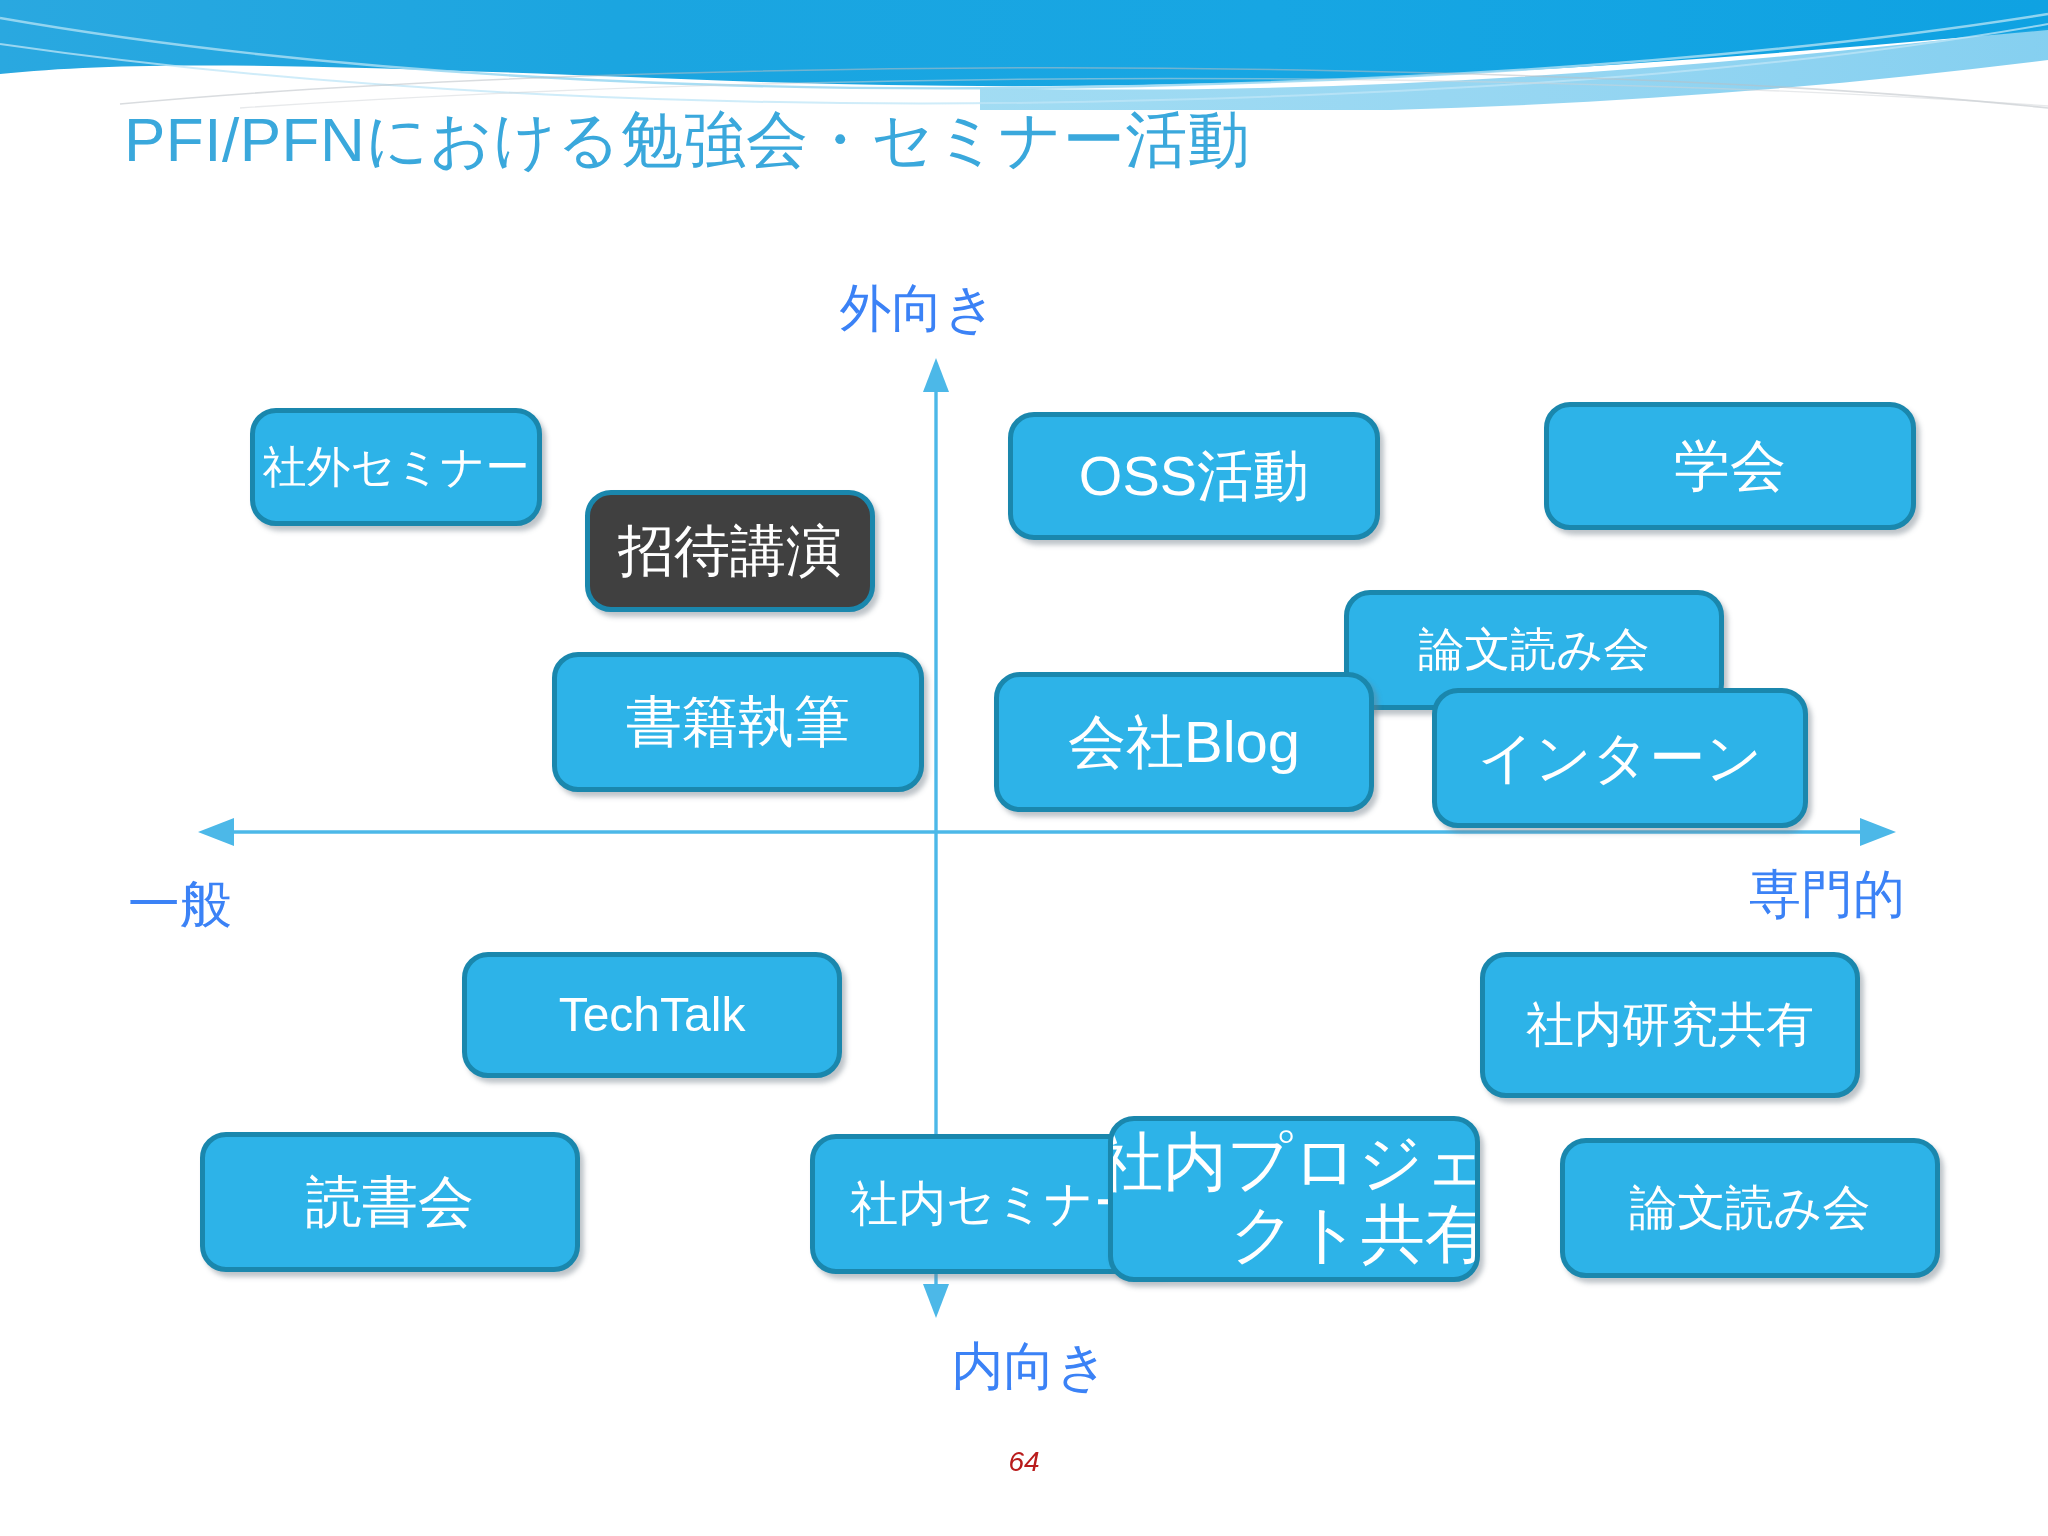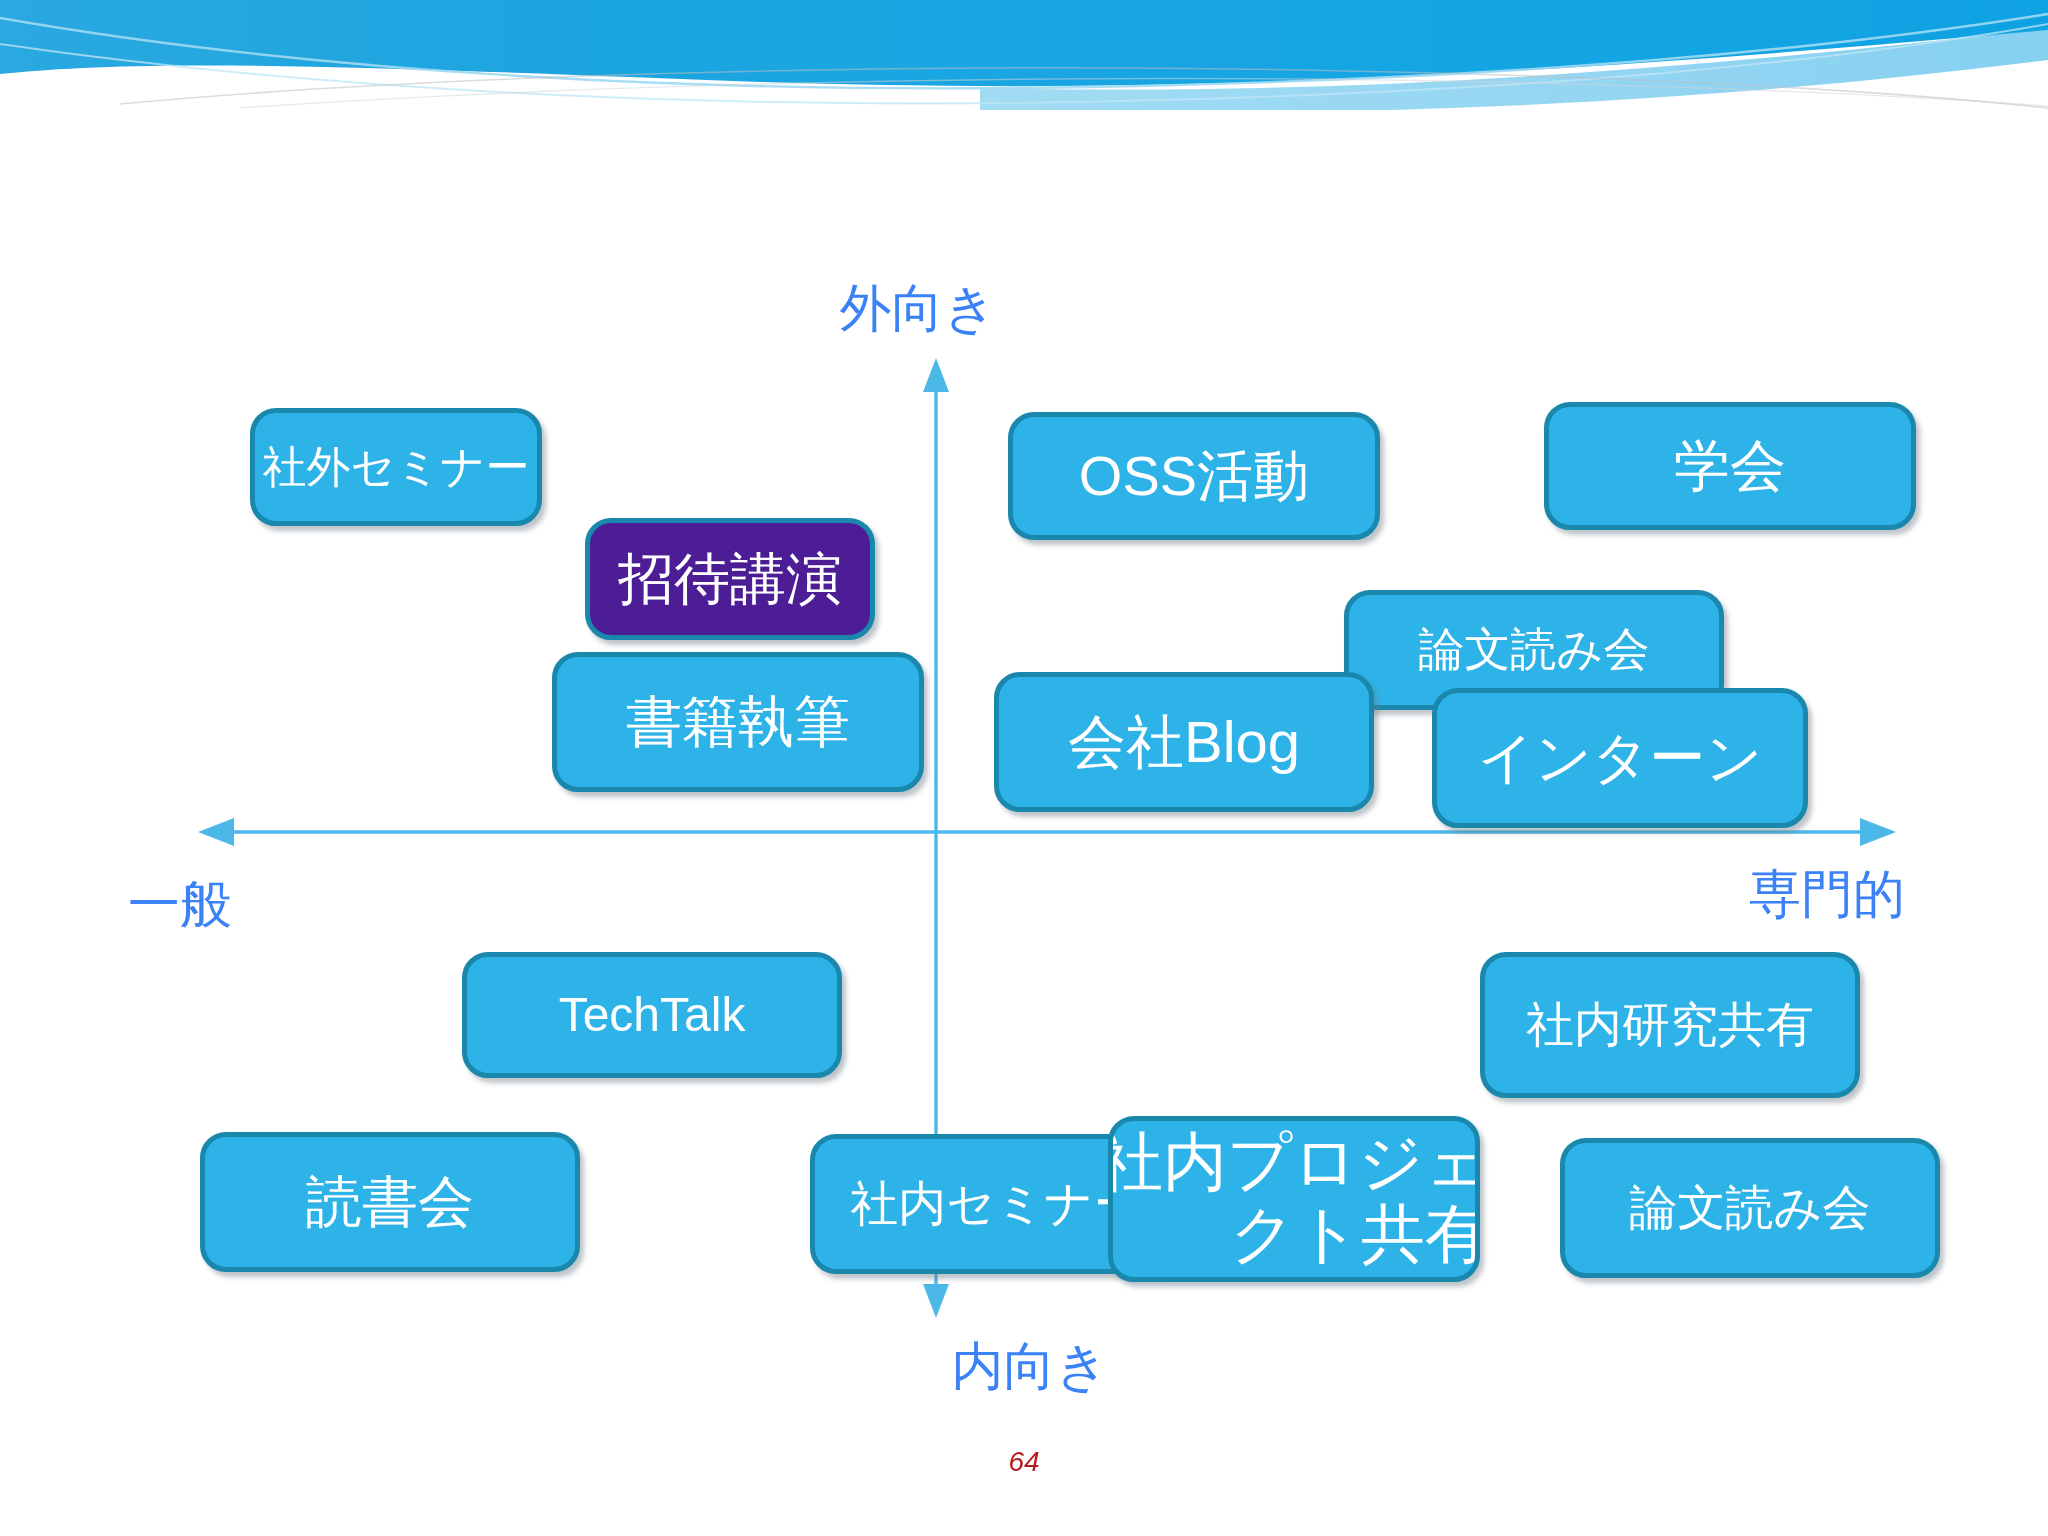--- a/index.html
+++ b/index.html
@@ -114,40 +114,41 @@
 
     <path d="M980,88 C1320,96 1660,74 2048,28 L2048,60 C1700,104 1340,120 980,110 Z" fill="url(#waveGrad2)" opacity="0.55"></path>
 
     <path d="M0,18 C320,74 720,96 1140,86 C1520,77 1810,52 2048,14" fill="none" stroke="#9fd9f2" stroke-width="2.4" opacity="0.9"></path>
     <path d="M0,44 C330,92 740,112 1160,100 C1540,90 1820,64 2048,24" fill="none" stroke="#bfe6f7" stroke-width="2" opacity="0.75"></path>
 
     <path d="M120,104 C420,76 880,62 1300,70 C1620,76 1860,88 2048,108" fill="none" stroke="#b9bfc4" stroke-width="1.6" opacity="0.55"></path>
     <path d="M240,108 C560,86 980,74 1380,80 C1660,84 1880,94 2048,106" fill="none" stroke="#cfd4d8" stroke-width="1.4" opacity="0.5"></path>
   </svg>
 
+  <div id="page-title">PFI/PFNにおける勉強会・セミナー活動</div>
 
   <svg id="axes-layer" viewBox="0 0 2048 1536">
 
     <line x1="936" y1="1300" x2="936" y2="372" stroke="#4cb8e8" stroke-width="3.4"></line>
     <polygon points="936,358 923,392 949,392" fill="#4cb8e8"></polygon>
     <polygon points="936,1318 923,1284 949,1284" fill="#4cb8e8"></polygon>
 
     <line x1="214" y1="832" x2="1880" y2="832" stroke="#4cb8e8" stroke-width="3.4"></line>
     <polygon points="198,832 234,818 234,846" fill="#4cb8e8"></polygon>
     <polygon points="1896,832 1860,818 1860,846" fill="#4cb8e8"></polygon>
   </svg>
 
   <div class="axis-label" id="axis-label-top">外向き</div>
   <div class="axis-label" id="axis-label-bottom">内向き</div>
   <div class="axis-label" id="axis-label-left">一般</div>
   <div class="axis-label" id="axis-label-right">専門的</div>
 
   <div id="activity-layer">
       <div class="activity-box" style="left: 250px; top: 408px; width: 292px; height: 118px; font-size: 44px; z-index: 3; background: rgb(45, 179, 232); border-color: rgb(26, 135, 173); color: rgb(255, 255, 255);"><span>社外セミナー</span></div>
-      <div class="activity-box" style="left: 585px; top: 490px; width: 290px; height: 122px; font-size: 56px; z-index: 4; background: #4c1d95; border-color: rgb(26, 135, 173); color: rgb(255, 255, 255); margin-top: 28px;"><span>招待講演</span></div>
+      <div class="activity-box" style="left: 585px; top: 490px; width: 290px; height: 122px; font-size: 56px; z-index: 4; background: #404040; border-color: rgb(26, 135, 173); color: rgb(255, 255, 255);"><span>招待講演</span></div>
       <div class="activity-box" style="left: 552px; top: 652px; width: 372px; height: 140px; font-size: 56px; z-index: 3; background: rgb(45, 179, 232); border-color: rgb(26, 135, 173); color: rgb(255, 255, 255);"><span>書籍執筆</span></div>
       <div class="activity-box" style="left: 1008px; top: 412px; width: 372px; height: 128px; font-size: 56px; z-index: 5; background: rgb(45, 179, 232); border-color: rgb(26, 135, 173); color: rgb(255, 255, 255);"><span>OSS活動</span></div>
       <div class="activity-box" style="left: 1544px; top: 402px; width: 372px; height: 128px; font-size: 56px; z-index: 3; background: rgb(45, 179, 232); border-color: rgb(26, 135, 173); color: rgb(255, 255, 255);"><span>学会</span></div>
       <div class="activity-box" style="left: 1344px; top: 590px; width: 380px; height: 120px; font-size: 46px; z-index: 3; background: rgb(45, 179, 232); border-color: rgb(26, 135, 173); color: rgb(255, 255, 255);"><span>論文読み会</span></div>
       <div class="activity-box" style="left: 954px; top: 672px; width: 380px; height: 140px; font-size: 58px; z-index: 4; background: rgb(45, 179, 232); border-color: rgb(26, 135, 173); color: rgb(255, 255, 255); margin-left: 40px;"><span>会社Blog</span></div>
       <div class="activity-box" style="left: 1432px; top: 688px; width: 376px; height: 140px; font-size: 56px; z-index: 5; background: rgb(45, 179, 232); border-color: rgb(26, 135, 173); color: rgb(255, 255, 255);"><span>インターン</span></div>
       <div class="activity-box" style="left: 462px; top: 952px; width: 380px; height: 126px; font-size: 48px; z-index: 3; background: rgb(45, 179, 232); border-color: rgb(26, 135, 173); color: rgb(255, 255, 255);"><span>TechTalk</span></div>
       <div class="activity-box" style="left: 1480px; top: 952px; width: 380px; height: 146px; font-size: 48px; z-index: 3; background: rgb(45, 179, 232); border-color: rgb(26, 135, 173); color: rgb(255, 255, 255);"><span>社内研究共有</span></div>
       <div class="activity-box" style="left: 200px; top: 1132px; width: 380px; height: 140px; font-size: 56px; z-index: 3; background: rgb(45, 179, 232); border-color: rgb(26, 135, 173); color: rgb(255, 255, 255);"><span>読書会</span></div>
       <div class="activity-box" style="left: 810px; top: 1134px; width: 372px; height: 140px; font-size: 48px; z-index: 3; background: rgb(45, 179, 232); border-color: rgb(26, 135, 173); color: rgb(255, 255, 255);"><span>社内セミナー</span></div>

